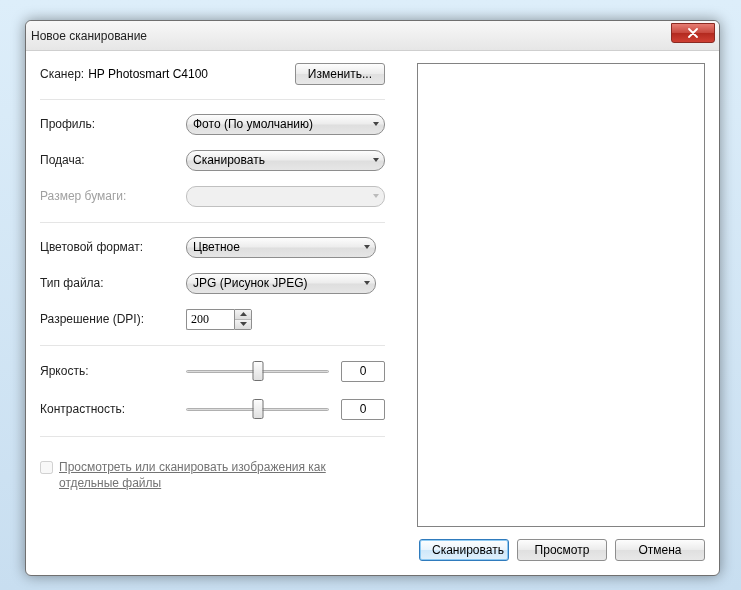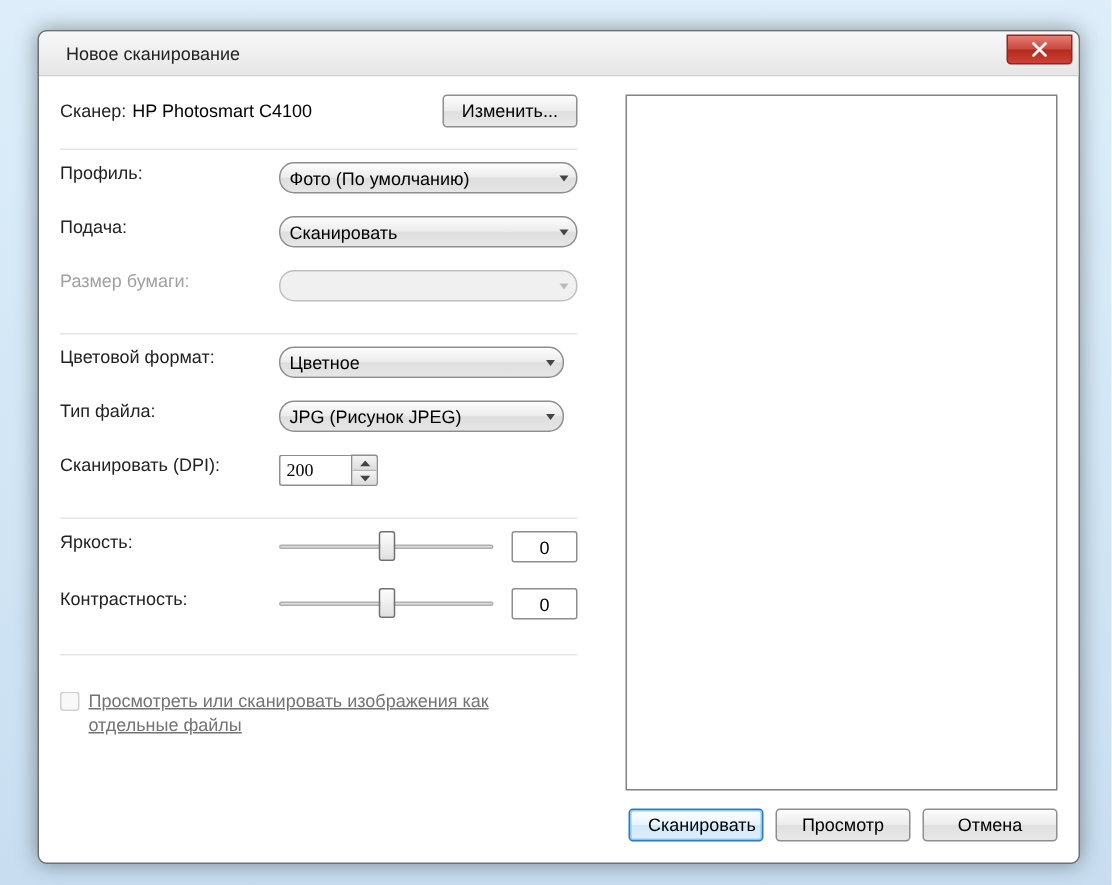--- a/index.html
+++ b/index.html
@@ -22,21 +22,21 @@
     display: flex;
     flex-direction: column;
   }
   .titlebar {
     height: 30px;
     background: linear-gradient(180deg, #f8f8f8 0%, #e6e6e6 100%);
     border-bottom: 1px solid #cfcfcf;
     border-radius: 6px 6px 0 0;
     display: flex;
     align-items: center;
-    padding: 0 4px 0 18px;
+    padding: 0 4px 0 5px;
   }
   .titlebar .title { flex: 1; color: #222; font-size: 12px; }
   .close-btn {
     width: 44px; height: 20px;
     background: linear-gradient(180deg, #e67d73 0%, #c8493f 48%, #b32a1f 52%, #cf3f33 100%);
     border: 1px solid #8a2a22;
     border-radius: 0 0 3px 3px;
     display: flex; align-items: center; justify-content: center;
     margin-top: -6px;
     cursor: pointer;
@@ -54,20 +54,21 @@
     gap: 32px;
   }
   .left-pane { width: 345px; display: flex; flex-direction: column; }
   .preview {
     flex: 1;
     border: 1px solid #828282;
     background: #fff;
   }
   .row {
     display: flex;
+    align-items: center;
     height: 32px;
     margin-bottom: 4px;
   }
   .row .lbl { width: 146px; color: #222; }
   .row.disabled .lbl { color: #a0a0a0; }
   .sep {
     height: 1px;
     background: #e5e5e5;
     margin: 6px 0 8px 0;
   }
@@ -245,21 +246,21 @@
             <span class="val">JPG (Рисунок JPEG)</span>
             <span class="arrow">
                 <svg viewBox="0 0 8 8">
                   <path d="M1 2 L4 6 L7 2 Z" fill="#444"></path>
                 </svg>
               </span>
           </div>
         </div>
 
         <div class="row row-indent">
-          <span class="lbl">Сканировать (DPI):</span>
+          <span class="lbl">Разрешение (DPI):</span>
           <div class="spinbox">
             <input type="text" value="200" style="">
             <div class="spinbtns">
               <div>
                   <svg width="7" height="4" viewBox="0 0 7 4">
                     <path d="M0 4 L3.5 0 L7 4 Z" fill="#444"></path>
                   </svg>
                 </div>
               <div>
                   <svg width="7" height="4" viewBox="0 0 7 4">

